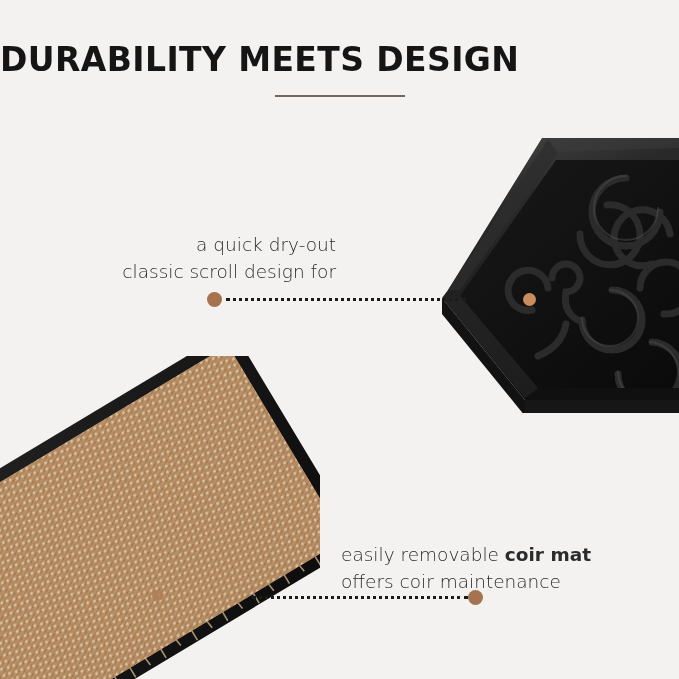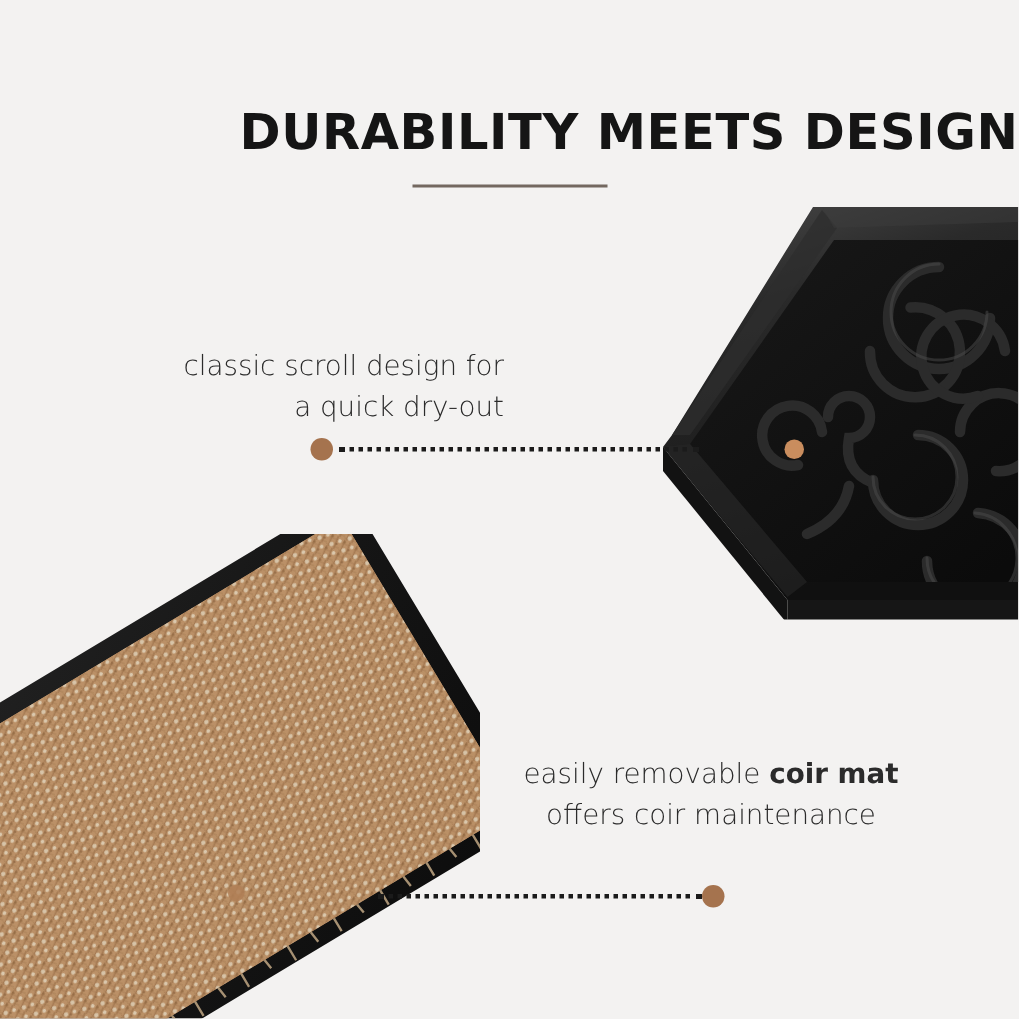--- a/index.html
+++ b/index.html
@@ -15,22 +15,21 @@
     overflow: hidden;
     font-family: "Liberation Sans", sans-serif;
   }
 
   
   #heading-block {
     position: absolute;
     top: 42px;
     left: 0;
     width: 679px;
-    text-align: right;
-    margin-top: 28px;
+    text-align: left;
   }
   #page-title {
     font-family: "DejaVu Sans", sans-serif;
     font-size: 33px;
     font-weight: 700;
     letter-spacing: 0.4px;
     color: #151515;
     line-height: 1.1;
     margin: 0;
     white-space: nowrap;
@@ -77,22 +76,22 @@
   .callout-text b { font-weight: 700; }
 
   #callout-1-text {
     left: 94px;
     top: 232px;
     text-align: right;
     width: 242px;
   }
   #callout-2-text {
     left: 341px;
-    top: 504px;
-    text-align: center;
+    top: 542px;
+    text-align: left;
     width: 266px;
   }
 
   .leader {
     position: absolute;
     height: 3px;
     border-top: 3px dotted #1b1b1b;
   }
   #leader-1 { left: 226px; top: 298px; width: 240px; }
   #leader-2 { left: 252px; top: 596px; width: 216px; }
@@ -226,22 +225,22 @@
                    M302,278 L303,286"></path>
         </g>
 
         <rect x="-58" y="52" width="376" height="226" fill="#000" opacity="0.06"></rect>
       </g>
     </svg>
     <div id="anchor-mat" class="anchor-dot" style="position:absolute; left:162px; top:234px;"></div>
   </div>
 
   <div id="callout-1-text" class="callout-text">
+    <div>a quick dry-out</div>
     <div>classic scroll design for</div>
-    <div>a quick dry-out</div>
   </div>
   <div id="leader-1" class="leader"></div>
   <div id="dot-1" class="leader-dot"></div>
 
   <div id="callout-2-text" class="callout-text">
     <div><span>easily removable </span><b>coir mat</b></div>
     <div>offers coir maintenance</div>
   </div>
   <div id="leader-2" class="leader"></div>
   <div id="dot-2" class="leader-dot"></div>

